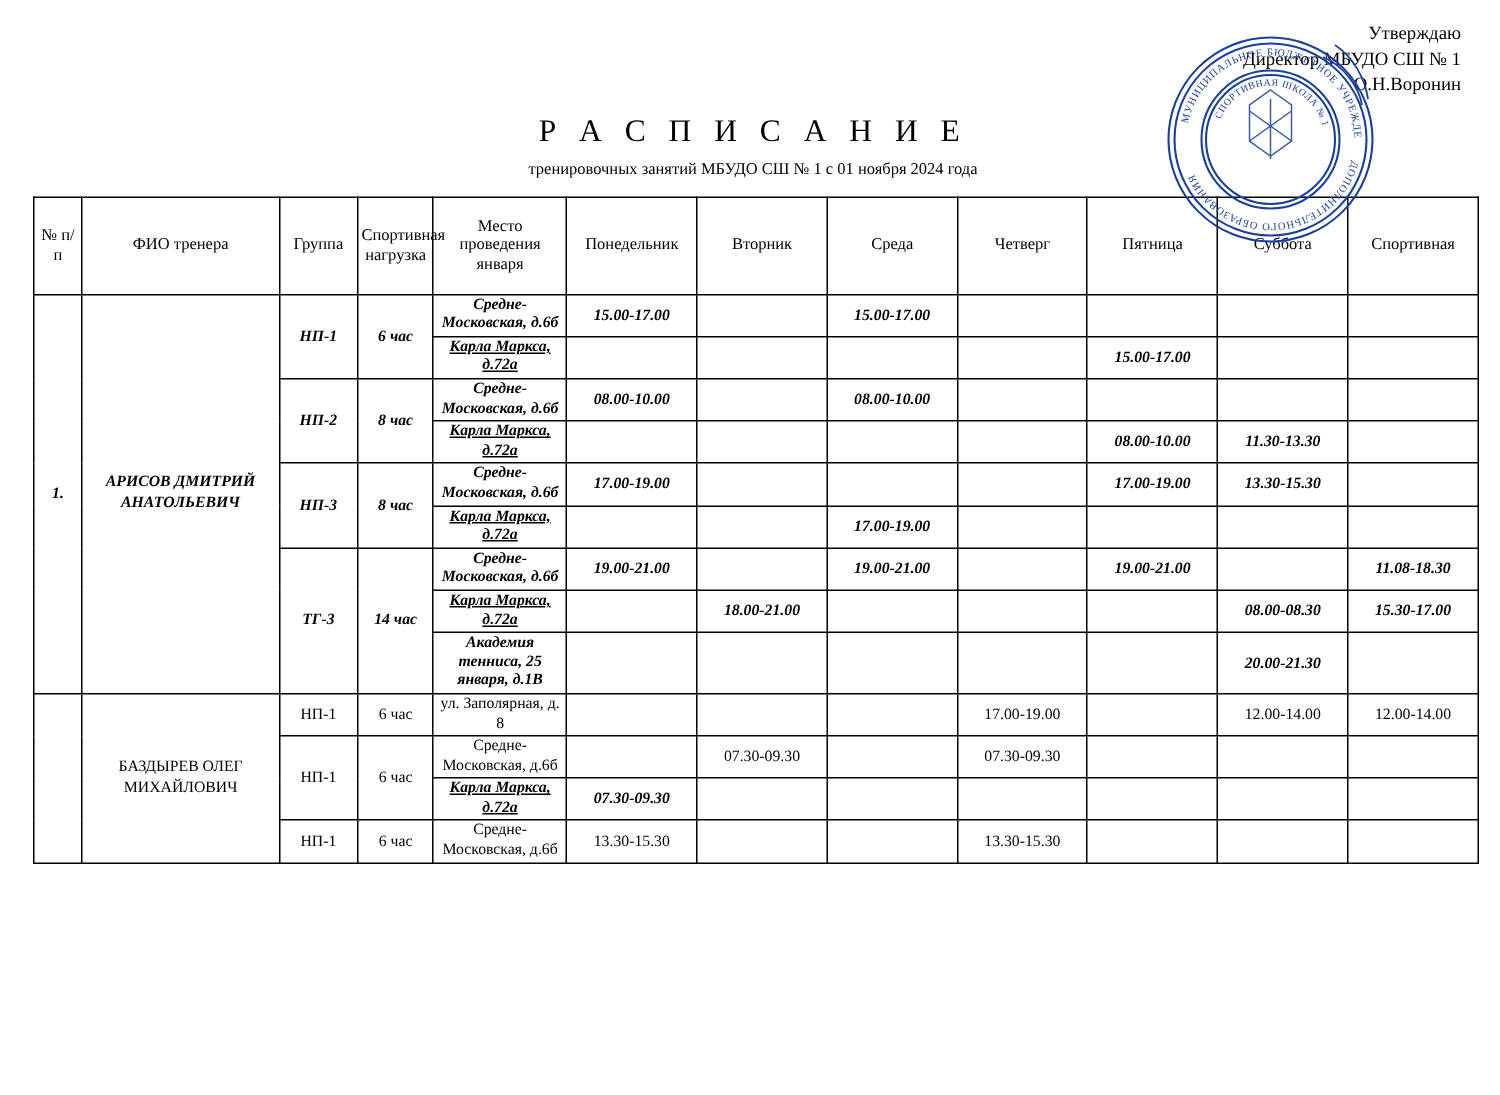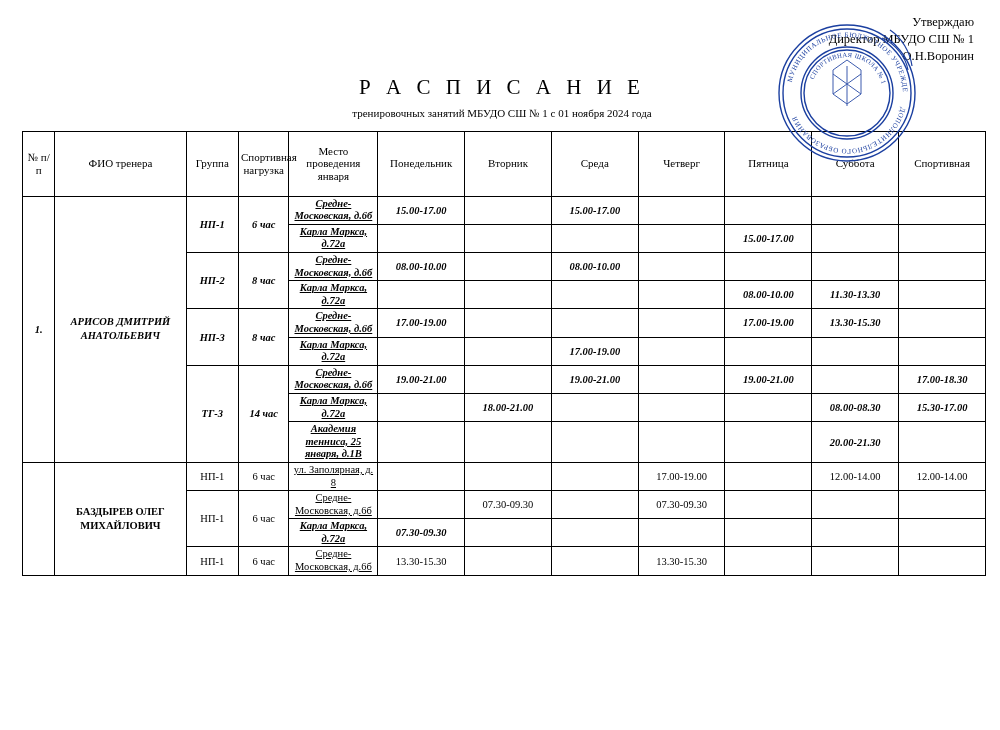--- a/index.html
+++ b/index.html
@@ -94,40 +94,39 @@
     font-weight: bold;
     font-size: 11px;
   }
   td.place-cell {
     text-align: center;
     font-style: italic;
     font-weight: bold;
     font-size: 10.5px;
     line-height: 1.2;
     padding: 2px 3px;
-    text-decoration: underline;
   }
   td.place-cell.underline {
     text-decoration: underline;
   }
   td.time-cell {
     text-align: center;
     font-style: italic;
     font-weight: bold;
     font-size: 10.5px;
     height: 20px;
   }
   
   td.plain {
     font-style: normal;
     font-weight: normal;
   }
   td.fio-cell.plain {
     font-style: normal;
-    font-weight: bold;
+    font-weight: normal;
   }
 
   
   .stamp {
     position: absolute;
     left: 762px;
     top: 8px;
     width: 170px;
     height: 170px;
     pointer-events: none;
@@ -253,21 +252,21 @@
         <tr>
           <td class="group-cell" rowspan="3">ТГ-3</td>
           <td class="load-cell" rowspan="3">14 час</td>
           <td class="place-cell">Средне-Московская, д.6б</td>
           <td class="time-cell">19.00-21.00</td>
           <td class="time-cell"></td>
           <td class="time-cell">19.00-21.00</td>
           <td class="time-cell"></td>
           <td class="time-cell">19.00-21.00</td>
           <td class="time-cell"></td>
-          <td class="time-cell">17.00-18.30</td>
+          <td class="time-cell">11.08-18.30</td>
         </tr>
         <tr>
           <td class="place-cell underline">Карла Маркса, д.72а</td>
           <td class="time-cell"></td>
           <td class="time-cell">18.00-21.00</td>
           <td class="time-cell"></td>
           <td class="time-cell"></td>
           <td class="time-cell"></td>
           <td class="time-cell">08.00-08.30</td>
           <td class="time-cell">15.30-17.00</td>

